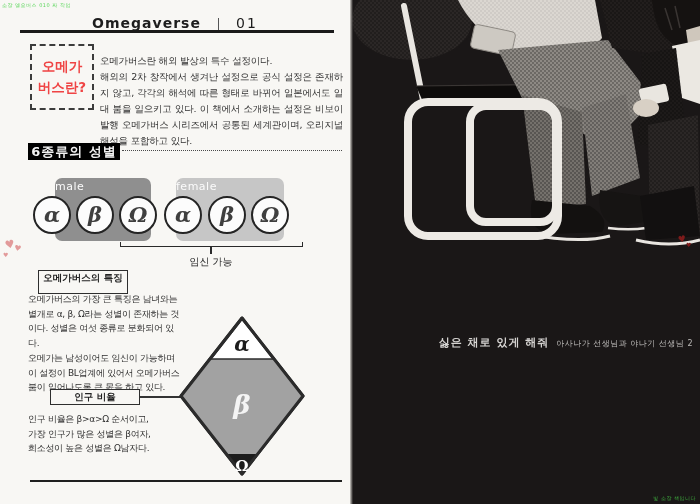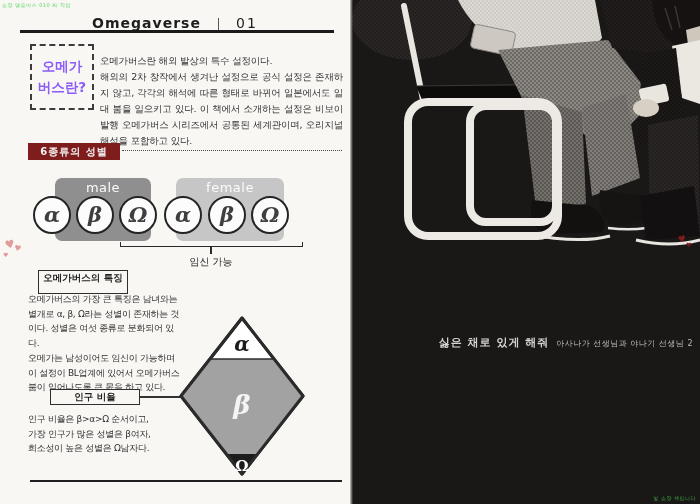--- a/index.html
+++ b/index.html
@@ -16,32 +16,32 @@
   .hearts-left .h3 { position:absolute; left:2px; top:13px; font-size:6px; }
 
   .header { position:absolute; left:0; top:13px; width:350px; text-align:center; }
   .header .brand { font-weight:bold; font-size:14px; letter-spacing:1px; color:#1d1d1d; }
   .header .sep { display:inline-block; width:1px; height:12px; background:#555; margin:0 12px -2px 12px; }
   .header .pageno { font-size:14px; color:#1d1d1d; letter-spacing:2px; }
   .header-rule { position:absolute; left:20px; top:30px; width:314px; height:2.5px; background:#1a1a1a; }
 
   .intro-title { position:absolute; left:30px; top:44px; width:64px; height:66px; border:2px dashed #3c3c3c;
     display:flex; align-items:center; justify-content:center; text-align:center;
-    font-size:13.5px; font-weight:bold; line-height:1.55; color:#8b5cf6; white-space:pre-line; }
+    font-size:13.5px; font-weight:bold; line-height:1.55; color:#ef4444; white-space:pre-line; }
   .intro-body { position:absolute; left:100px; top:53px; width:243px; font-size:9.5px; line-height:16.1px;
     color:#333; text-align:justify; white-space:pre-line; letter-spacing:-0.2px; }
 
-  .sec-label { position:absolute; left:28px; top:143px; width:92px; height:17px; background:#7f1d1d; color:#f2f2f2;
-    font-size:10px; font-weight:bold; text-align:center; line-height:17px; letter-spacing:1px; }
+  .sec-label { position:absolute; left:28px; top:143px; width:92px; height:17px; background:#000000; color:#f2f2f2;
+    font-size:13px; font-weight:bold; text-align:center; line-height:17px; letter-spacing:1px; }
   .sec-dots { position:absolute; left:122px; top:150px; width:220px; border-top:1.5px dotted #4a4a4a; }
 
   .grp { position:absolute; top:178px; height:63px; border-radius:7px; }
   .grp-male { left:55px; width:96px; background:#8f8f8f; }
   .grp-female { left:176px; width:108px; background:#c6c6c6; }
-  .grp .grp-label { width:100%; text-align:center; margin-top:2px; font-size:13px; color:#fbfbfb; letter-spacing:.5px; }
+  .grp .grp-label { width:100%; margin-top:2px; font-size:11px; color:#fbfbfb; letter-spacing:.5px; }
 
   .gcircle { position:absolute; top:196px; width:38px; height:38px; border-radius:50%;
     background:#fcfcfc; border:2.5px solid #242424; text-align:center; z-index:2;
     font-family:"DejaVu Serif","Liberation Serif",serif; font-style:italic; font-weight:bold;
     font-size:21px; line-height:33px; color:#3f3f3f; }
   .gc1{left:33px}.gc2{left:76px}.gc3{left:119px}.gc4{left:164px}.gc5{left:208px}.gc6{left:251px}
 
   .preg-bracket { position:absolute; left:120px; top:242px; width:183px; height:5px;
     border-left:1.5px solid #2a2a2a; border-right:1.5px solid #2a2a2a; border-bottom:1.5px solid #2a2a2a; }
   .preg-tick { position:absolute; left:210px; top:247px; width:1.5px; height:7px; background:#2a2a2a; }

